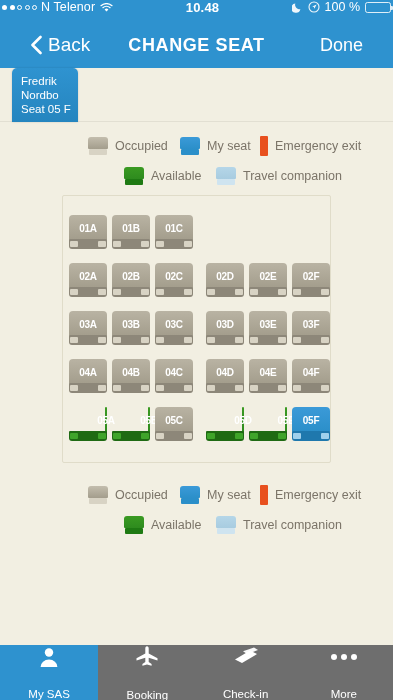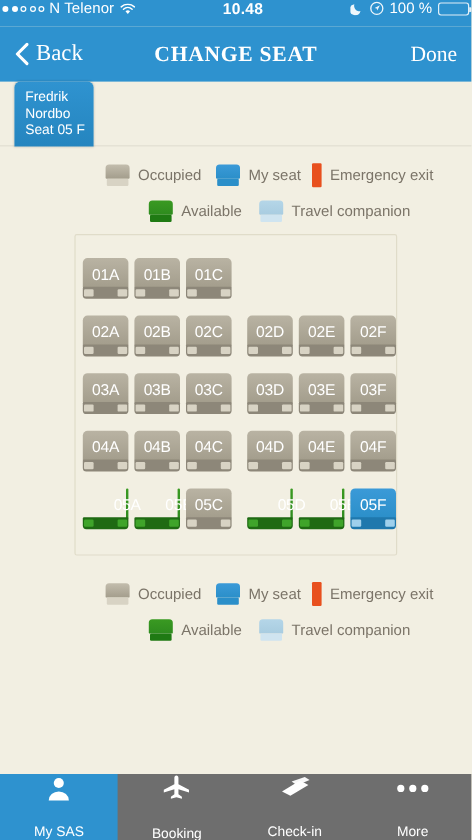--- a/index.html
+++ b/index.html
@@ -87,23 +87,22 @@
     background: #ffffff;
     border-radius: 1px;
   }
 
   
   .nav-header {
     height: 46px;
     background: #2e92cf;
     display: flex;
     align-items: center;
-    padding: 0 12px;
-    position: relative;
-    font-family: Liberation Serif, serif;
+    padding: 0 30px;
+    position: relative;
   }
   .nav-back {
     display: flex;
     align-items: center;
     gap: 6px;
     color: #ffffff;
     cursor: pointer;
   }
   .chev { width: 12px; height: 20px; }
   .nav-back-label { font-size: 19px; }
@@ -218,22 +217,22 @@
   .seat .backrest {
     position: absolute;
     top: 0; left: 0; right: 0;
     height: 25px;
     border-radius: 4px 4px 1px 1px;
     display: flex;
     align-items: center;
     justify-content: center;
   }
   .seat .label {
-    font-size: 13px;
-    font-weight: normal;
+    font-size: 10px;
+    font-weight: bold;
     color: #ffffff;
     letter-spacing: -0.2px;
     position: relative;
     top: 1px;
   }
   .seat .cushion {
     position: absolute;
     bottom: 0; left: 0; right: 0;
     height: 10px;
     border-radius: 1px 1px 3px 3px;

